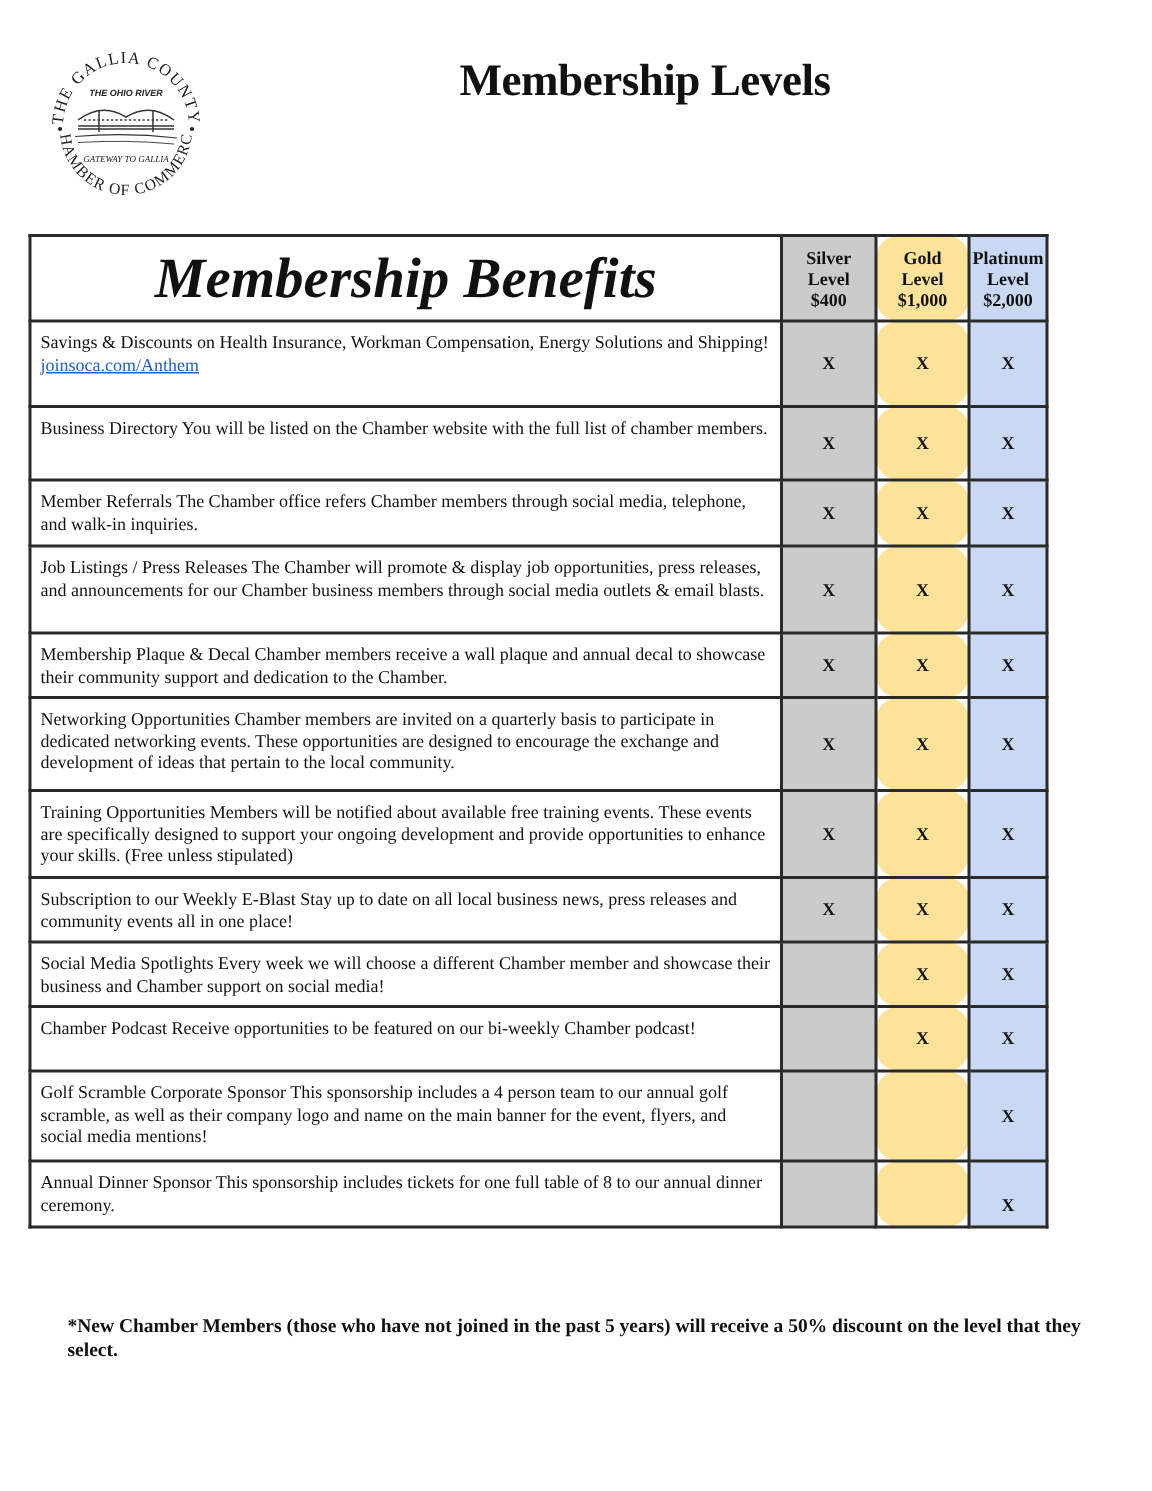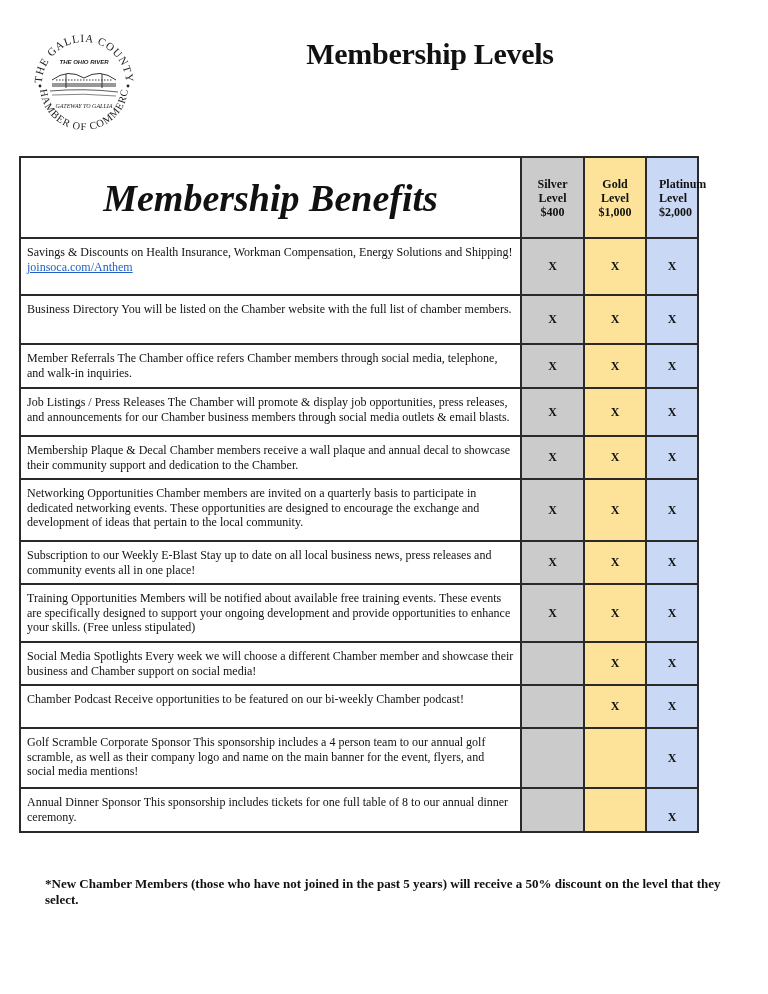--- a/index.html
+++ b/index.html
@@ -3,26 +3,26 @@
   <meta charset="utf-8">
   <style>
     html, body { margin:0; padding:0; background:#ffffff; }
     body { width:768px; height:994px; position:relative; overflow:hidden;
            font-family:"Liberation Serif", "DejaVu Serif", serif; color:#111; }
     .logo { position:absolute; left:28px; top:28px; width:112px; height:112px; }
     .title { position:absolute; left:150px; top:34px; width:560px; text-align:center;
              font-weight:bold; font-size:30px; line-height:40px; letter-spacing:-0.3px; color:#111; }
     table.bt { position:absolute; left:19px; top:156px; width:678px; border-collapse:collapse;
                table-layout:fixed; }
-    table.bt td, table.bt th { border:2px solid #2a2a2a; padding:12px; }
+    table.bt td, table.bt th { border:2px solid #2a2a2a; padding:0; }
     col.c-ben { width:501px; } col.c-s { width:63px; } col.c-g { width:62px; } col.c-p { width:52px; }
     .hdr-main { font-style:italic; font-weight:bold; font-size:38px; text-align:center;
                 height:55px; background:#fff; }
     .hdr-lvl { font-size:12px; font-weight:bold; text-align:center; line-height:14px;margin-left:48px; }
-    .silver { background:#cbcbcb; } .gold { background:#fde39a; } .plat { background:#c9d9f5; }
+    .silver { background:#cbcbcb; } .gold { background:#fde39a;border-radius:15px; } .plat { background:#c9d9f5; }
     .ben { font-size:12px; line-height:14.5px; padding:6px 6px 6px 6px !important; vertical-align:top;
            background:#fff; }
     .ben b { font-weight:normal; }
     .ben a { color:#1f5fc8; text-decoration:underline; }
     .mark { text-align:center; font-weight:bold; font-size:12px; vertical-align:middle; }
     .foot { position:absolute; left:45px; top:876px; width:680px; font-weight:bold;
             font-size:13px; line-height:16px; }
   </style>
 </head>
 <body>
@@ -96,46 +96,46 @@
     <td class="mark silver">X</td>
     <td class="mark gold">X</td>
     <td class="mark plat">X</td>
   </tr>
   <tr style="height:44px">
     <td class="ben"><b>Member Referrals</b><span> The Chamber office refers Chamber members through social media, telephone, and walk-in inquiries.</span></td>
     <td class="mark silver">X</td>
     <td class="mark gold">X</td>
     <td class="mark plat">X</td>
   </tr>
-  <tr style="height:48px">
+  <tr style="height:58px">
     <td class="ben"><b>Job Listings / Press Releases</b><span> The Chamber will promote &amp; display job opportunities, press releases, and announcements for our Chamber business members through social media outlets &amp; email blasts.</span></td>
     <td class="mark silver">X</td>
     <td class="mark gold">X</td>
     <td class="mark plat">X</td>
   </tr>
   <tr style="height:43px">
     <td class="ben"><b>Membership Plaque &amp; Decal</b><span> Chamber members receive a wall plaque and annual decal to showcase their community support and dedication to the Chamber.</span></td>
     <td class="mark silver">X</td>
     <td class="mark gold">X</td>
     <td class="mark plat">X</td>
   </tr>
   <tr style="height:62px">
     <td class="ben"><b>Networking Opportunities</b><span> Chamber members are invited on a quarterly basis to participate in dedicated networking events. These opportunities are designed to encourage the exchange and development of ideas that pertain to the local community.</span></td>
     <td class="mark silver">X</td>
     <td class="mark gold">X</td>
     <td class="mark plat">X</td>
   </tr>
-  <tr style="height:43px">
-    <td class="ben"><b>Subscription to our Weekly E-Blast</b><span> Stay up to date on all local business news, press releases and community events all in one place!</span></td>
+  <tr style="height:58px">
+    <td class="ben"><b>Training Opportunities</b><span> Members will be notified about available free training events. These events are specifically designed to support your ongoing development and provide opportunities to enhance your skills. (Free unless stipulated)</span></td>
     <td class="mark silver">X</td>
     <td class="mark gold">X</td>
     <td class="mark plat">X</td>
   </tr>
-  <tr style="height:58px">
-    <td class="ben"><b>Training Opportunities</b><span> Members will be notified about available free training events. These events are specifically designed to support your ongoing development and provide opportunities to enhance your skills. (Free unless stipulated)</span></td>
+  <tr style="height:43px">
+    <td class="ben"><b>Subscription to our Weekly E-Blast</b><span> Stay up to date on all local business news, press releases and community events all in one place!</span></td>
     <td class="mark silver">X</td>
     <td class="mark gold">X</td>
     <td class="mark plat">X</td>
   </tr>
   <tr style="height:43px">
     <td class="ben"><b>Social Media Spotlights</b><span> Every week we will choose a different Chamber member and showcase their business and Chamber support on social media!</span></td>
     <td class="mark silver"></td>
     <td class="mark gold">X</td>
     <td class="mark plat">X</td>
   </tr>

